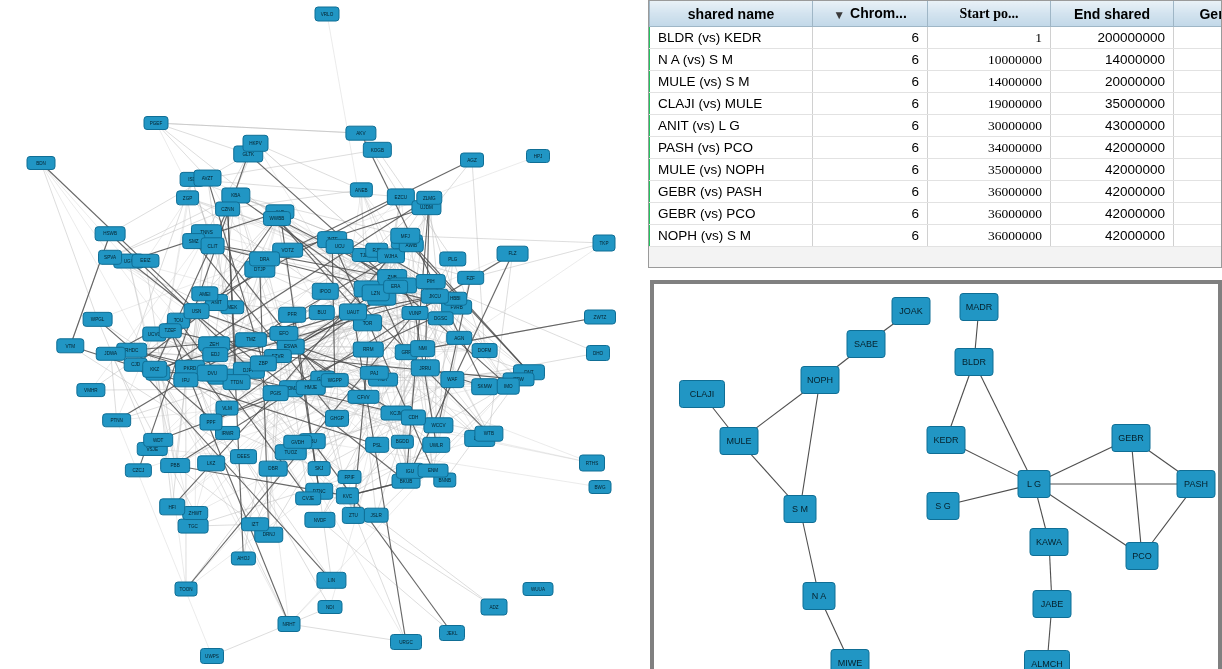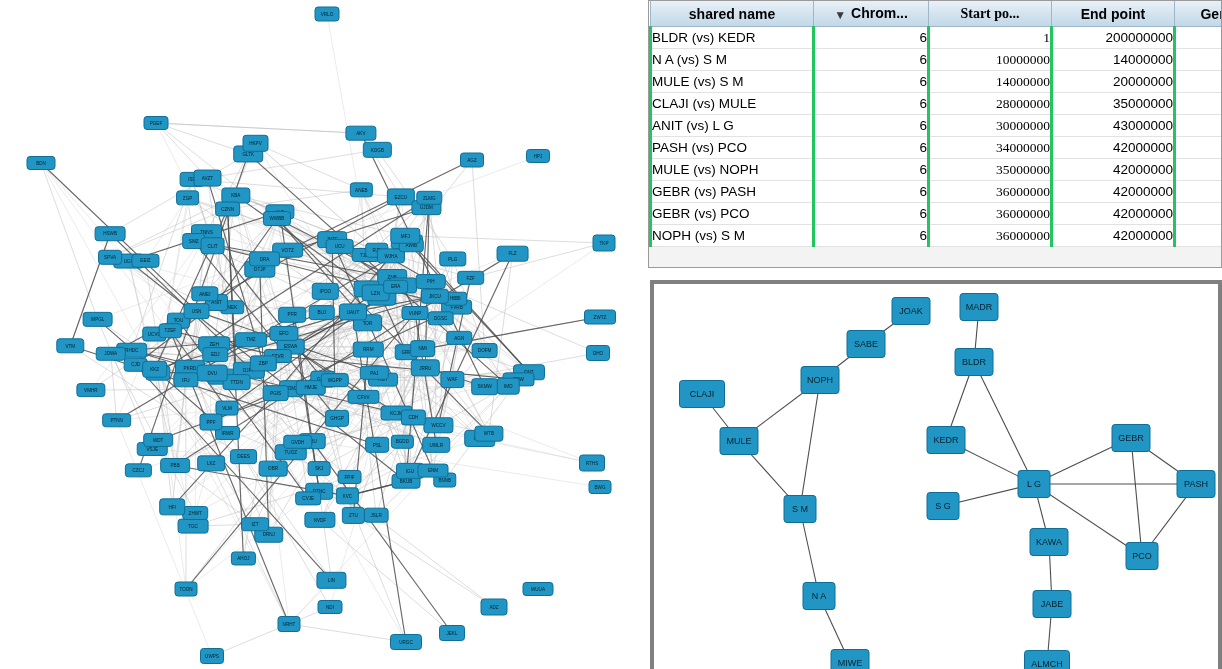--- a/index.html
+++ b/index.html
@@ -68,25 +68,25 @@
     height: 25px;
     font-weight: bold;
     font-size: 14px;
     padding: 0 6px;
     white-space: nowrap;
     overflow: hidden;
     text-align: center;
     position: relative;
   }
   #edge-table td {
-    border-left: 3px solid #22c55e;
+    border-left: 1px solid #22c55e;
     border-right: 1px solid #d0d0d0;
     border-bottom: 1px solid #e2e2e2;
     height: 21px;
-    padding: 0 0;
+    padding: 0 8px;
     white-space: nowrap;
     overflow: hidden;
     font-size: 13.5px;
   }
   #edge-table td.num { text-align: right; }
   #edge-table td.txt { text-align: left; }
   .filter-glyph {
     display: inline-block;
     margin-right: 5px;
     color: #3a3a3a;
@@ -1240,21 +1240,21 @@
             <th class="col-0">
               <span>shared name</span>
             </th>
             <th class="col-1">
               <span class="filter-glyph">▼</span><span>Chrom...</span>
             </th>
             <th class="col-2">
               <span>Start po...</span>
             </th>
             <th class="col-3">
-              <span>End point</span>
+              <span>End shared</span>
             </th>
             <th class="col-4">
               <span>Genetic...</span>
             </th>
           </tr>
         </thead>
         <tbody id="edge-table-body">
             <tr>
               <td class="txt col-0">BLDR (vs) KEDR</td>
               <td class="num col-1">6</td>
@@ -1272,21 +1272,21 @@
             <tr>
               <td class="txt col-0">MULE (vs) S M</td>
               <td class="num col-1">6</td>
               <td class="num col-2">14000000</td>
               <td class="num col-3">20000000</td>
               <td class="num col-4">7.5</td>
             </tr>
             <tr>
               <td class="txt col-0">CLAJI (vs) MULE</td>
               <td class="num col-1">6</td>
-              <td class="num col-2">28000000</td>
+              <td class="num col-2">19000000</td>
               <td class="num col-3">35000000</td>
               <td class="num col-4">5.9</td>
             </tr>
             <tr>
               <td class="txt col-0">ANIT (vs) L G</td>
               <td class="num col-1">6</td>
               <td class="num col-2">30000000</td>
               <td class="num col-3">43000000</td>
               <td class="num col-4">16.9</td>
             </tr>

